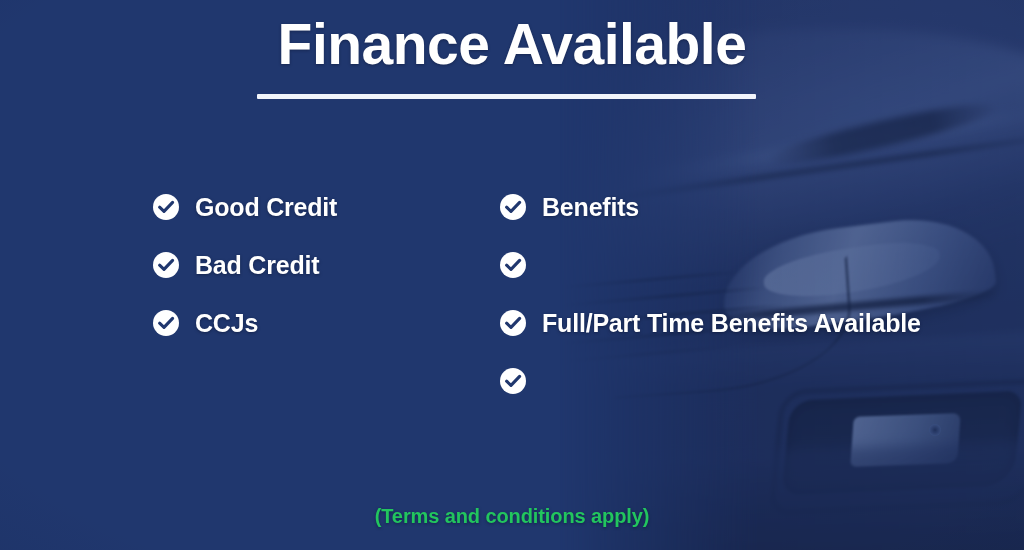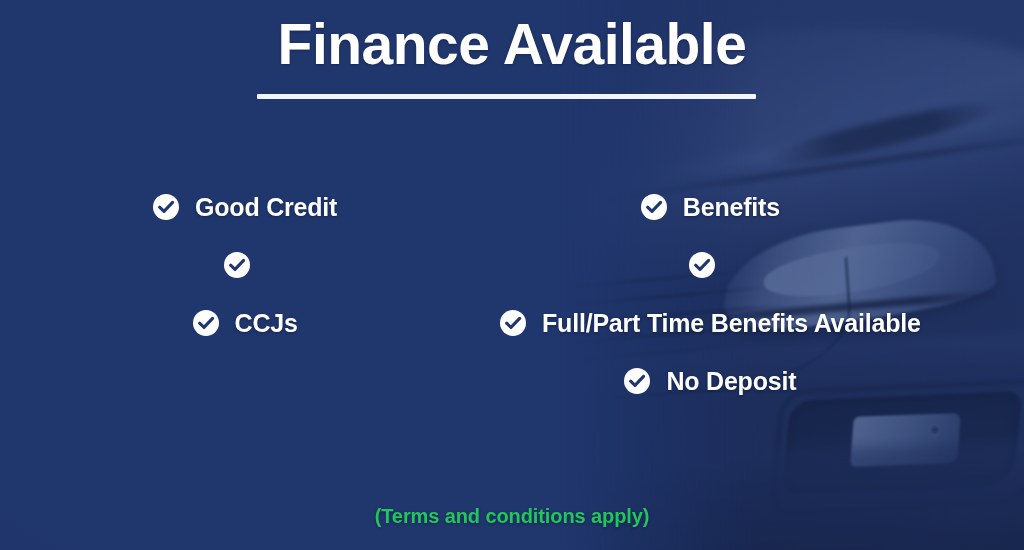--- a/index.html
+++ b/index.html
@@ -248,21 +248,20 @@
     position: absolute;
     top: 0;
   }
   .col-left  { left: 153px; }
   .col-right { left: 500px; }
 
   .item {
     display: flex;
     align-items: center;
     height: 58px;
-    justify-content: center;
   }
   .check-icon {
     flex: 0 0 auto;
     width: 26px;
     height: 26px;
     margin-right: 16px;
     display: block;
   }
   .item-label {
     color: #ffffff;
@@ -337,20 +336,21 @@
             <path d="M6.6 13.2 L11 17.4 L19.6 8.4" fill="none" stroke="#20376e" stroke-width="3.1" stroke-linecap="round" stroke-linejoin="round"></path>
           </svg>
           <span class="item-label">Good Credit</span>
         </div>
 
         <div class="item">
           <svg class="check-icon" viewBox="0 0 26 26">
             <circle cx="13" cy="13" r="13" fill="#ffffff"></circle>
             <path d="M6.6 13.2 L11 17.4 L19.6 8.4" fill="none" stroke="#20376e" stroke-width="3.1" stroke-linecap="round" stroke-linejoin="round"></path>
           </svg>
+          <span class="item-label">Bad Credit</span>
         </div>
 
         <div class="item">
           <svg class="check-icon" viewBox="0 0 26 26">
             <circle cx="13" cy="13" r="13" fill="#ffffff"></circle>
             <path d="M6.6 13.2 L11 17.4 L19.6 8.4" fill="none" stroke="#20376e" stroke-width="3.1" stroke-linecap="round" stroke-linejoin="round"></path>
           </svg>
           <span class="item-label">CCJs</span>
         </div>
 
@@ -380,21 +380,20 @@
             <path d="M6.6 13.2 L11 17.4 L19.6 8.4" fill="none" stroke="#20376e" stroke-width="3.1" stroke-linecap="round" stroke-linejoin="round"></path>
           </svg>
           <span class="item-label">Full/Part Time Benefits Available</span>
         </div>
 
         <div class="item">
           <svg class="check-icon" viewBox="0 0 26 26">
             <circle cx="13" cy="13" r="13" fill="#ffffff"></circle>
             <path d="M6.6 13.2 L11 17.4 L19.6 8.4" fill="none" stroke="#20376e" stroke-width="3.1" stroke-linecap="round" stroke-linejoin="round"></path>
           </svg>
-          <span class="item-label">No Deposit</span>
         </div>
 
       </div>
 
     </div>
 
     <div class="footer-note">(Terms and conditions apply)</div>
 
   </div>
 </div>

